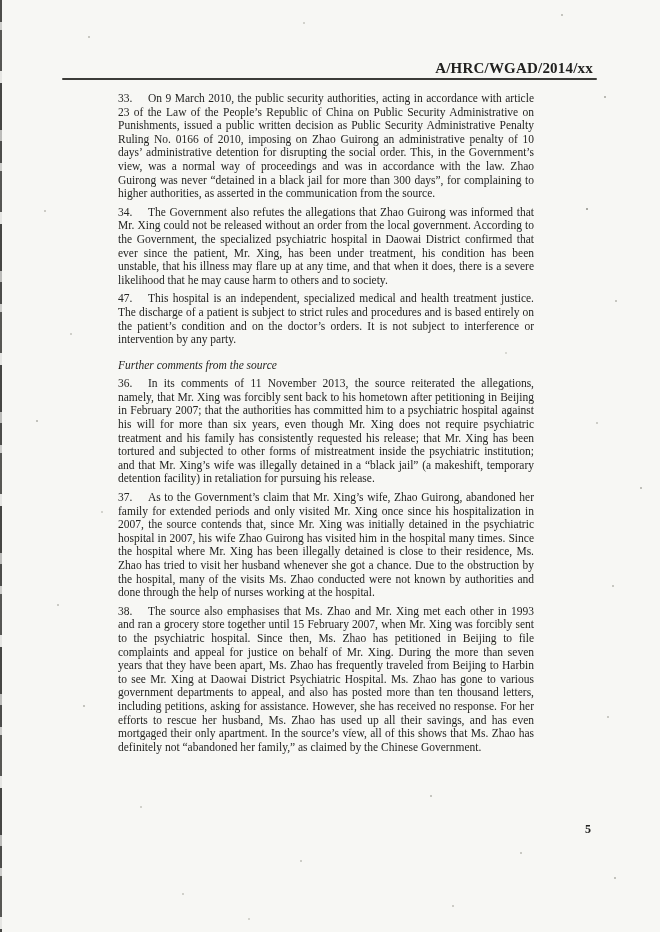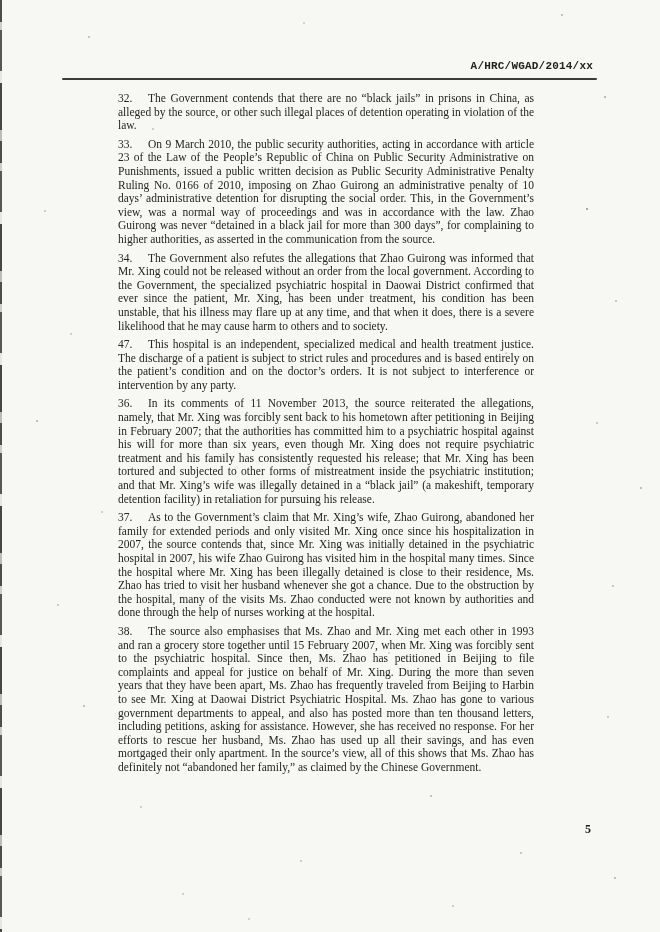--- a/index.html
+++ b/index.html
@@ -46,25 +46,24 @@
       83px 705px 0 #c3c3bd, 350px 728px 0 #cfcfc9, 607px 716px 0 #cacac4,
       140px 806px 0 #d1d1cb, 430px 795px 0 #c5c5bf, 300px 860px 0 #cdcdc7,
       520px 852px 0 #c9c9c3, 182px 893px 0 #d0d0ca, 614px 877px 0 #c2c2bc,
       452px 905px 0 #cccbc5, 248px 918px 0 #d4d4ce, 388px 652px 0 #d6d6d0,
       238px 263px 0 #d5d5cf, 505px 352px 0 #d8d8d2, 330px 555px 0 #d7d7d1;
   }
   .header-symbol {
     position: absolute;
     top: 60px;
     right: 67px;
-    font-size: 11px;
+    font-size: 15px;
     font-weight: bold;
     letter-spacing: 0.2px;
     color: #222220;
-    font-family: Liberation Mono, monospace;
   }
   .header-rule {
     position: absolute;
     top: 78px;
     left: 62px;
     width: 535px;
     height: 2px;
     background: #3c3c39;
     border-radius: 1px;
   }
@@ -106,28 +105,28 @@
 <div class="page">
 
   <div class="edge-line"></div>
   <div class="speckles"></div>
 
   <span class="header-symbol">A/HRC/WGAD/2014/xx</span>
   <div class="header-rule"></div>
 
   <div class="content">
 
-    <p class="para"><span class="pnum">32.</span><span class="ptext">The Government contends that there are no “black jails” in prisons in China, as alleged by the source, or other such illegal places of detention operating in violation of the law.</span></p>
 
     <p class="para"><span class="pnum">33.</span><span class="ptext">On 9 March 2010, the public security authorities, acting in accordance with article 23 of the Law of the People’s Republic of China on Public Security Administrative on Punishments, issued a public written decision as Public Security Administrative Penalty Ruling No. 0166 of 2010, imposing on Zhao Guirong an administrative penalty of 10 days’ administrative detention for disrupting the social order. This, in the Government’s view, was a normal way of proceedings and was in accordance with the law. Zhao Guirong was never “detained in a black jail for more than 300 days”, for complaining to higher authorities, as asserted in the communication from the source.</span></p>
 
     <p class="para"><span class="pnum">34.</span><span class="ptext">The Government also refutes the allegations that Zhao Guirong was informed that Mr. Xing could not be released without an order from the local government. According to the Government, the specialized psychiatric hospital in Daowai District confirmed that ever since the patient, Mr. Xing, has been under treatment, his condition has been unstable, that his illness may flare up at any time, and that when it does, there is a severe likelihood that he may cause harm to others and to society.</span></p>
 
     <p class="para"><span class="pnum">47.</span><span class="ptext">This hospital is an independent, specialized medical and health treatment justice. The discharge of a patient is subject to strict rules and procedures and is based entirely on the patient’s condition and on the doctor’s orders. It is not subject to interference or intervention by any party.</span></p>
 
+    <h3 class="section-heading">Further comments from the source</h3>
 
     <p class="para"><span class="pnum">36.</span><span class="ptext">In its comments of 11 November 2013, the source reiterated the allegations, namely, that Mr. Xing was forcibly sent back to his hometown after petitioning in Beijing in February 2007; that the authorities has committed him to a psychiatric hospital against his will for more than six years, even though Mr. Xing does not require psychiatric treatment and his family has consistently requested his release; that Mr. Xing has been tortured and subjected to other forms of mistreatment inside the psychiatric institution; and that Mr. Xing’s wife was illegally detained in a “black jail” (a makeshift, temporary detention facility) in retaliation for pursuing his release.</span></p>
 
     <p class="para"><span class="pnum">37.</span><span class="ptext">As to the Government’s claim that Mr. Xing’s wife, Zhao Guirong, abandoned her family for extended periods and only visited Mr. Xing once since his hospitalization in 2007, the source contends that, since Mr. Xing was initially detained in the psychiatric hospital in 2007, his wife Zhao Guirong has visited him in the hospital many times. Since the hospital where Mr. Xing has been illegally detained is close to their residence, Ms. Zhao has tried to visit her husband whenever she got a chance. Due to the obstruction by the hospital, many of the visits Ms. Zhao conducted were not known by authorities and done through the help of nurses working at the hospital.</span></p>
 
     <p class="para"><span class="pnum">38.</span><span class="ptext">The source also emphasises that Ms. Zhao and Mr. Xing met each other in 1993 and ran a grocery store together until 15 February 2007, when Mr. Xing was forcibly sent to the psychiatric hospital. Since then, Ms. Zhao has petitioned in Beijing to file complaints and appeal for justice on behalf of Mr. Xing. During the more than seven years that they have been apart, Ms. Zhao has frequently traveled from Beijing to Harbin to see Mr. Xing at Daowai District Psychiatric Hospital. Ms. Zhao has gone to various government departments to appeal, and also has posted more than ten thousand letters, including petitions, asking for assistance. However, she has received no response. For her efforts to rescue her husband, Ms. Zhao has used up all their savings, and has even mortgaged their only apartment. In the source’s view, all of this shows that Ms. Zhao has definitely not “abandoned her family,” as claimed by the Chinese Government.</span></p>
 
   </div>
 
   <div class="page-number">5</div>

